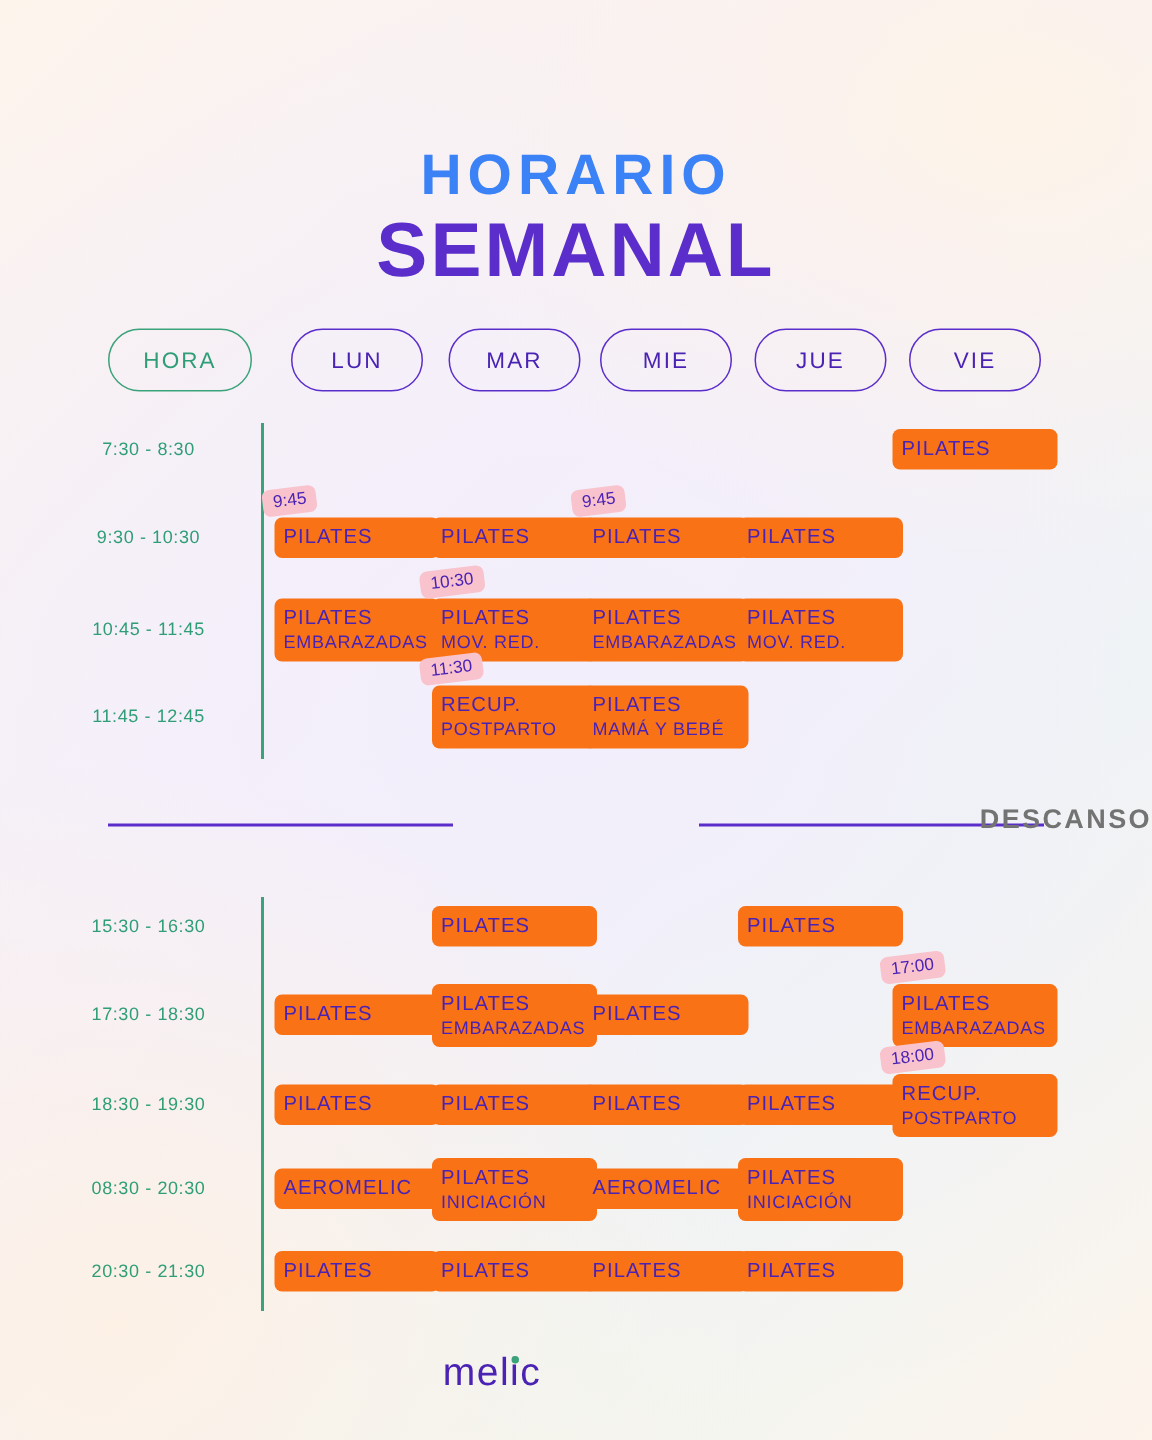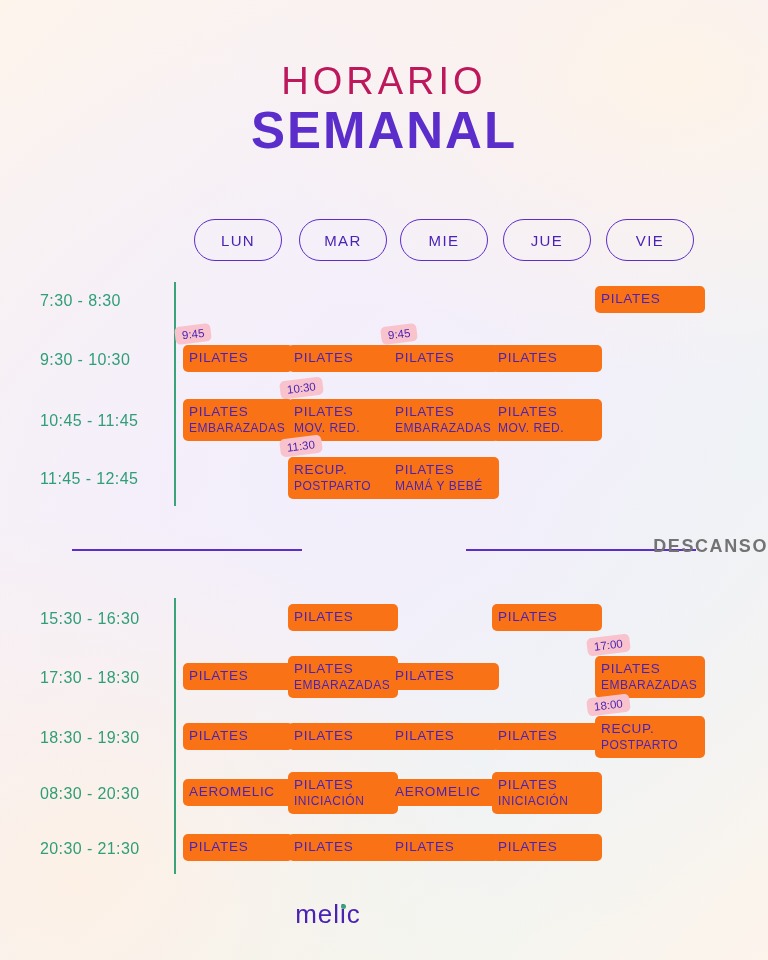--- a/index.html
+++ b/index.html
@@ -14,22 +14,23 @@
       radial-gradient(ellipse 700px 600px at 10% 92%, #fdf1e6 0%, rgba(253,241,230,0) 62%),
       radial-gradient(ellipse 900px 700px at 50% 50%, #f2eefb 0%, rgba(242,238,251,0) 70%),
       linear-gradient(135deg, #fdf4ec 0%, #f5f0fb 45%, #eef6f2 70%, #fdf4ec 100%);
     position: relative;
   }
   .page { position: relative; width: 768px; height: 960px; }
 
   
   .title-block { text-align: center; padding-top: 62px; }
   .title-line1 {
-    font-size: 38px; letter-spacing: 4px; color: #be185d; font-weight: normal;
+    font-size: 38px; letter-spacing: 4px; color: #3b82f6; font-weight: bold;
     line-height: 1.05;
+    margin-top: 36px;
   }
   .title-line2 {
     font-size: 51px; letter-spacing: 2px; color: #5b2ecb; font-weight: bold;
     line-height: 1.05; margin-top: 2px;
   }
 
   
   .pills { position: absolute; top: 219px; left: 0; width: 768px; height: 42px; }
   .pill {
     position: absolute; top: 0; height: 42px;
@@ -38,22 +39,22 @@
   }
   .pill-hora { border: 1.6px solid #3aa37a; color: #2f9e77; }
   .pill-day  { border: 1.6px solid #5b2ecb; color: #4a23b5; }
 
   
   .grid { position: absolute; left: 0; top: 0; width: 768px; height: 960px; }
   .vline {
     position: absolute; width: 2px; background: #3aa37a;
   }
   .rowlabel {
-    position: absolute; font-size: 16px; color: #2f9e77; letter-spacing: .4px;
-    white-space: nowrap; text-align: left;
+    position: absolute; font-size: 12px; color: #2f9e77; letter-spacing: .4px;
+    white-space: nowrap; text-align: center;
   }
   .cell {
     position: absolute; text-align: left;
     font-size: 13.5px; color: #4a23b5; letter-spacing: .7px;
     background: #f97316; border-radius: 5px;
     padding: 5px 6px; line-height: 1.25;
   }
   .cell .l2 { display: block; font-size: 12px; letter-spacing: .5px; }
 
   .timetag {
@@ -86,20 +87,21 @@
 <body>
 
 <div class="page">
 
   <div class="title-block">
     <div class="title-line1">HORARIO</div>
     <div class="title-line2">SEMANAL</div>
   </div>
 
   <div class="pills" id="pills">
+      <div class="pill pill-hora" style="left: 72px; width: 96px;">HORA</div>
       <div class="pill pill-day" style="left: 299px; width: 88px;">MAR</div>
       <div class="pill pill-day" style="left: 194px; width: 88px;">LUN</div>
       <div class="pill pill-day" style="left: 400px; width: 88px;">MIE</div>
       <div class="pill pill-day" style="left: 503px; width: 88px;">JUE</div>
       <div class="pill pill-day" style="left: 606px; width: 88px;">VIE</div>
     </div>
 
   <div class="grid" id="grid">
       <div class="vline" style="left: 174px; top: 282px; height: 224px;"></div>
       <div class="vline" style="left: 174px; top: 598px; height: 276px;"></div>

